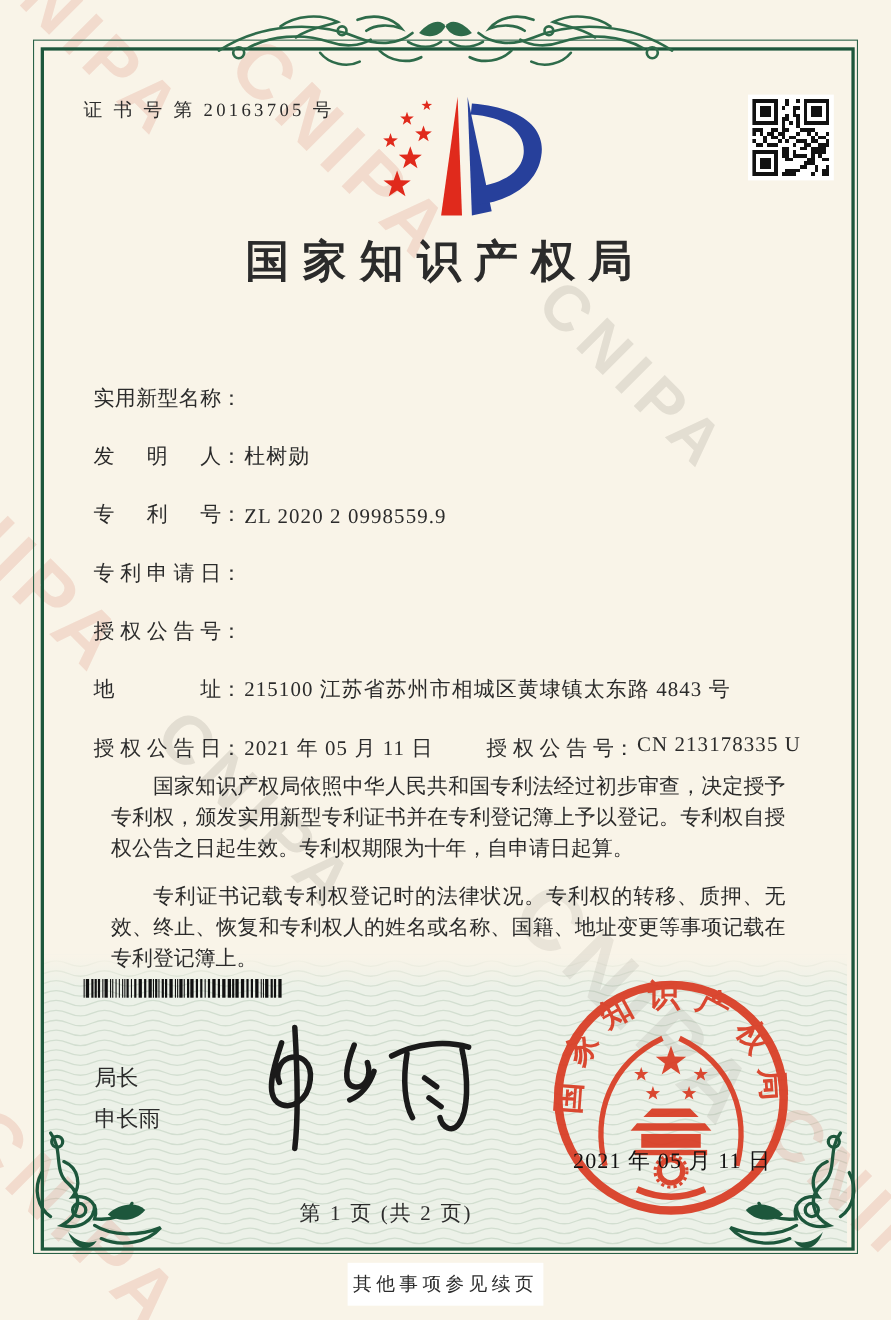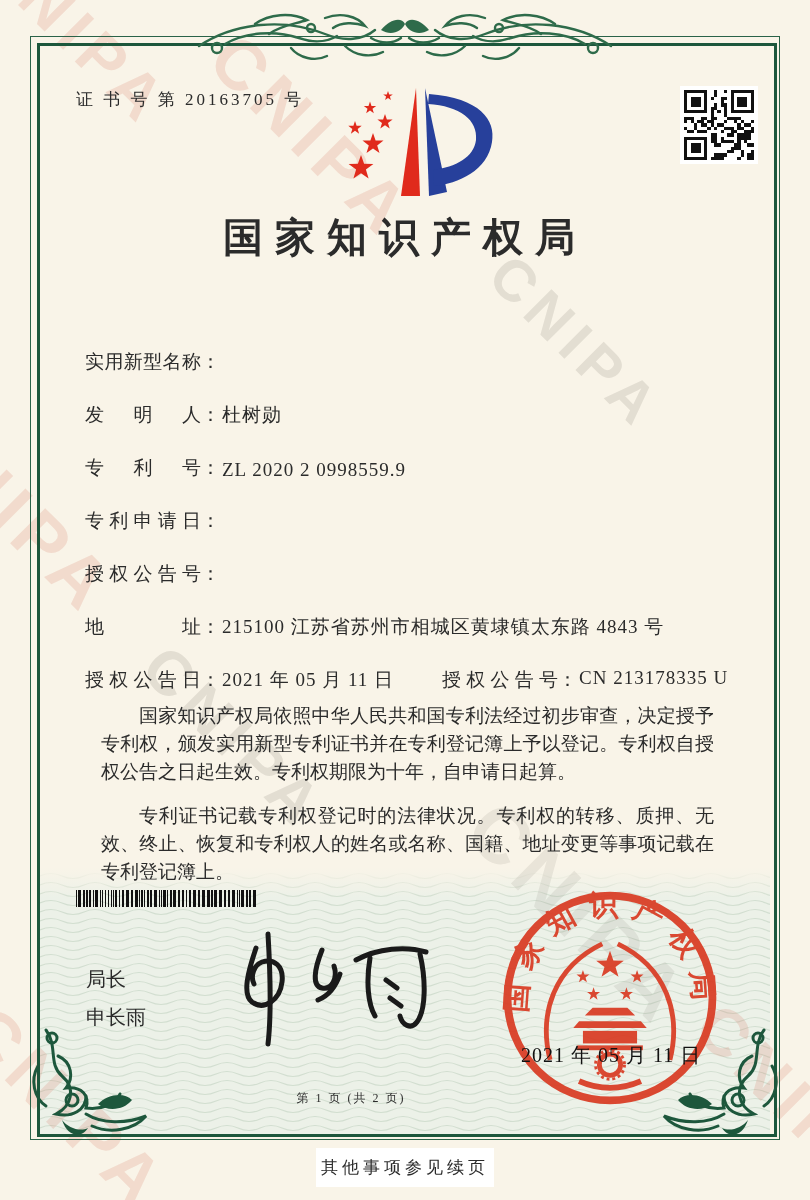--- a/index.html
+++ b/index.html
@@ -50,21 +50,21 @@
   
   .barcode{left:76px;top:890px;height:17px;display:flex;align-items:stretch;z-index:3;}
   .barcode div{height:100%;}
   .sig-title{left:86px;top:966px;font-size:20px;z-index:3;
       font-family:"Liberation Sans","DejaVu Sans",sans-serif;}
   .sig-name{left:86px;top:1004px;font-size:20px;z-index:3;
       font-family:"Liberation Sans","DejaVu Sans",sans-serif;}
   .signature{left:218px;top:928px;z-index:3;}
   .seal{left:494px;top:882px;z-index:4;}
   .seal-date{left:521px;top:1042px;font-size:20px;letter-spacing:1px;color:#111;z-index:5;}
-  .page-num{left:0;top:1090px;width:702px;text-align:center;font-size:12px;
+  .page-num{left:0;top:1090px;width:702px;text-align:center;font-size:19px;
       letter-spacing:2px;z-index:3;}
   .footer-note{left:0;top:1148px;width:810px;text-align:center;z-index:3;}
   .footer-note span{display:inline-block;background:#ffffff;padding:8px 5px;
       font-size:17px;letter-spacing:4px;}
 
   .ornament{z-index:4;}
 </style>
 </head>
 <body>
 

